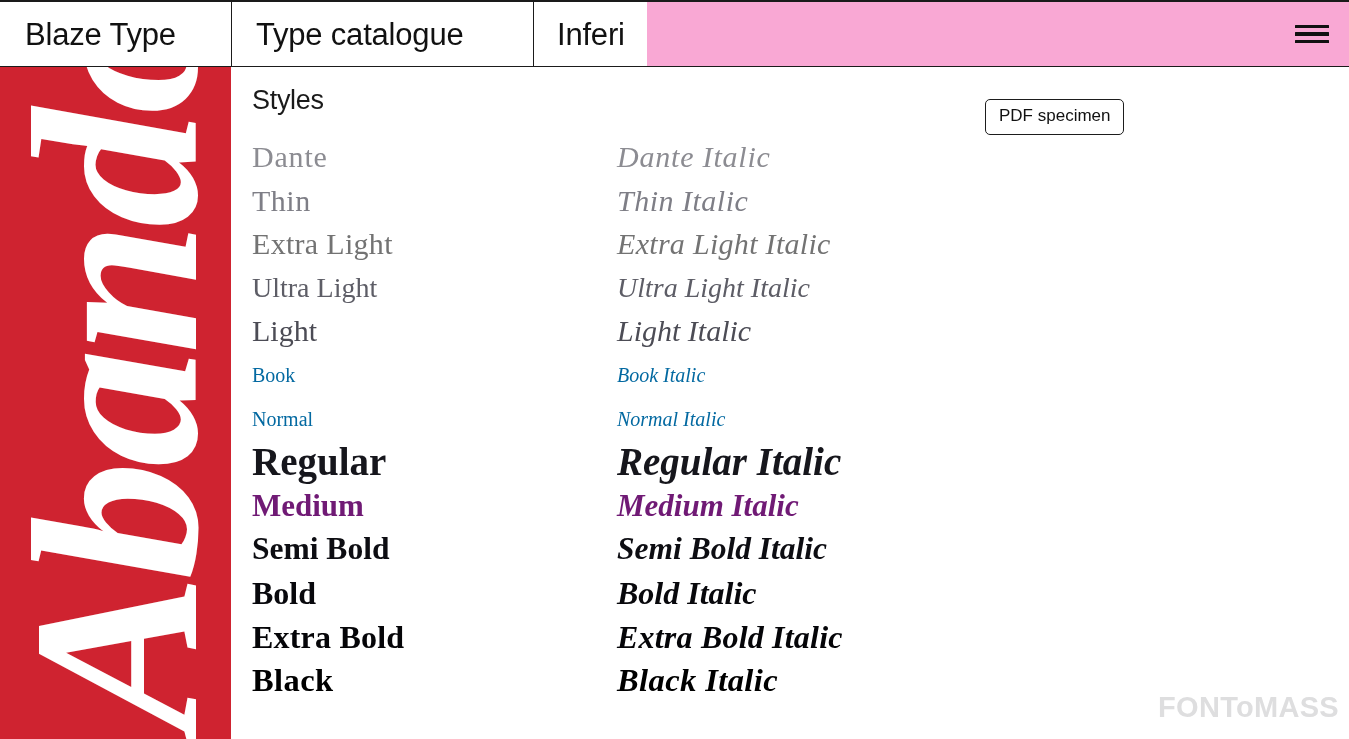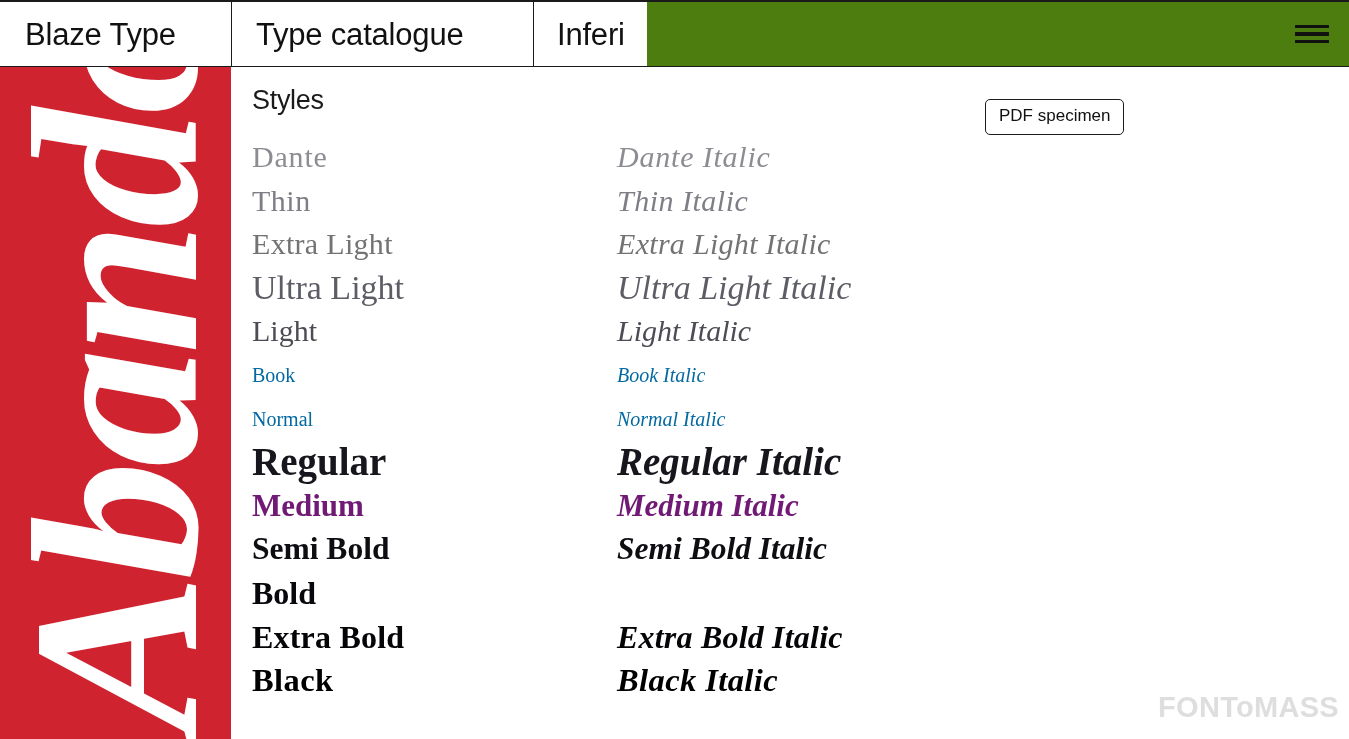--- a/index.html
+++ b/index.html
@@ -21,21 +21,21 @@
     border-top: 2px solid #1a1a1a;
     overflow: hidden;
   }
 
   
   #header {
     position: absolute;
     top: 0; left: 0;
     width: 1349px;
     height: 65px;
-    background: #4d7c0f;
+    background: #f9a8d4;
     border-bottom: 1.5px solid #1b1b1b;
     display: flex;
     align-items: stretch;
   }
 
   .nav-cell {
     display: flex;
     align-items: center;
     padding: 0 22px 0 23px;
     font-size: 31px;
@@ -149,21 +149,21 @@
     white-space: nowrap;
     cursor: pointer;
   }
   .style-name.upright { left: 21px; }
   .style-name.italic  { left: 386px; font-style: italic; }
 
   
   .w-dante  { font-weight: 300; color: #8c8c92; font-size: 30px; letter-spacing: 0.8px; }
   .w-thin   { font-weight: 300; color: #7e7e86; font-size: 30px; letter-spacing: 0.5px; }
   .w-exlt   { font-weight: 300; color: #737373; font-size: 30px; letter-spacing: 0.3px; }
-  .w-ullt   { font-weight: 400; color: #5d5d66; font-size: 34px; }
+  .w-ullt   { font-weight: 400; color: #5d5d66; font-size: 28px; }
   .w-light  { font-weight: 400; color: #4c4c55; font-size: 30px; }
   .w-book   { font-weight: 400; color: #0369a1; font-size: 20px; }
   .w-normal { font-weight: 400; color: #0369a1; font-size: 20px; }
   .w-reg    { font-weight: 600; color: #16161c; font-size: 39px; }
   .w-med    { font-weight: 700; color: #701a75; font-size: 31px; }
   .w-semi   { font-weight: 700; color: #0d0d12; font-size: 31.5px; }
   .w-bold   { font-weight: 700; color: #08080c; font-size: 32px; }
   .w-exbd   { font-weight: 700; color: #050508; font-size: 32px; letter-spacing: 0.2px; }
   .w-black  { font-weight: 700; color: #000000; font-size: 32.5px; letter-spacing: 0.4px; }
 
@@ -245,20 +245,21 @@
         <div class="style-row">
           <div class="style-name upright w-med">Medium</div>
           <div class="style-name italic w-med">Medium Italic</div>
         </div>
         <div class="style-row">
           <div class="style-name upright w-semi">Semi Bold</div>
           <div class="style-name italic w-semi">Semi Bold Italic</div>
         </div>
         <div class="style-row">
           <div class="style-name upright w-bold">Bold</div>
+          <div class="style-name italic w-bold">Bold Italic</div>
         </div>
         <div class="style-row">
           <div class="style-name upright w-exbd">Extra Bold</div>
           <div class="style-name italic w-exbd">Extra Bold Italic</div>
         </div>
         <div class="style-row">
           <div class="style-name upright w-black">Black</div>
           <div class="style-name italic w-black">Black Italic</div>
         </div>
       </div>

